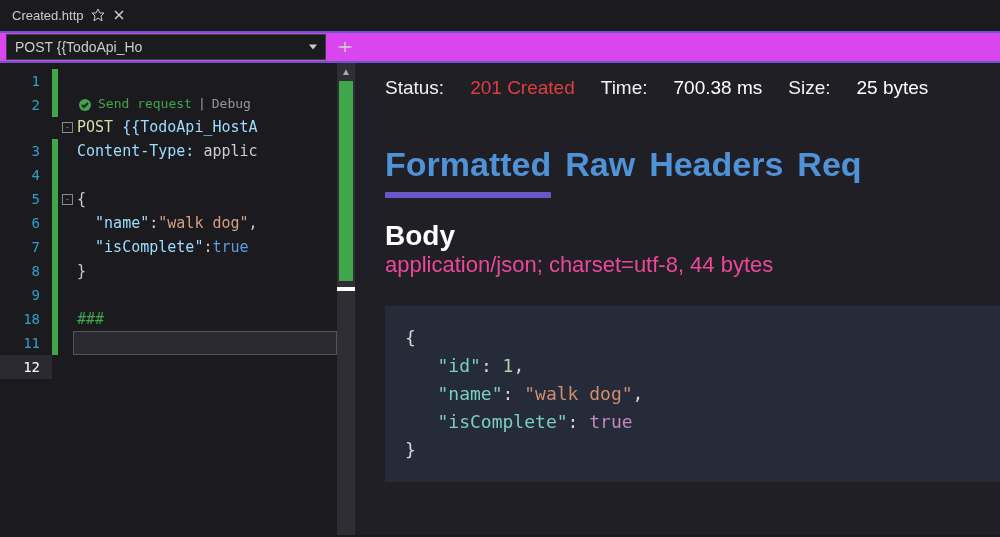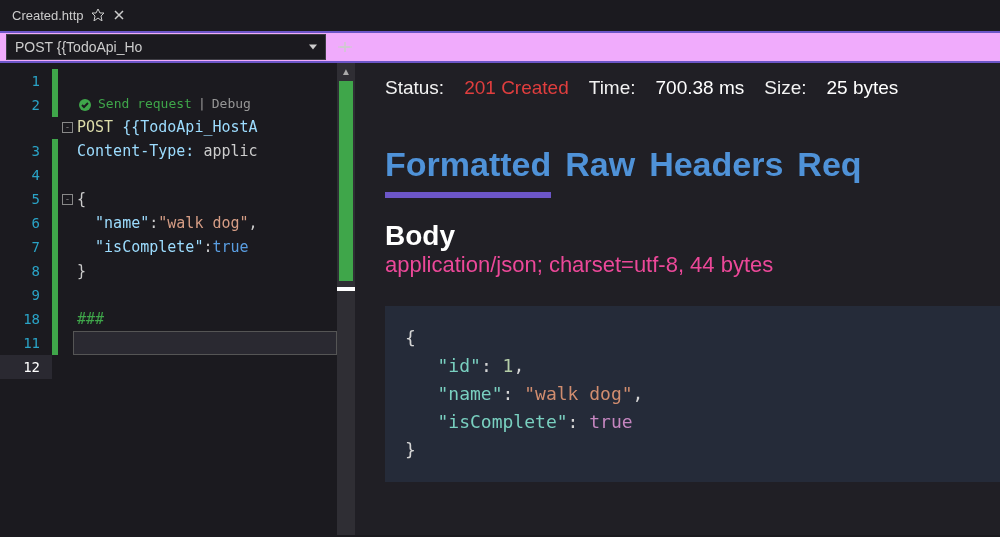--- a/index.html
+++ b/index.html
@@ -33,21 +33,21 @@
   .pin-icon {
     width: 13px; height: 13px;
     display: inline-block;
   }
   .close-icon {
     width: 13px; height: 13px;
     display: inline-block;
   }
   .toolbar {
     height: 30px;
-    background: #f0abfc;
+    background: #d946ef;
     border-bottom: 2px solid #6c56c8;
     display: flex;
     align-items: center;
   }
   .toolbar-left {
     display: flex;
     align-items: center;
     padding-left: 6px;
   }
   .addr-combo {
@@ -182,21 +182,21 @@
     flex: 1;
     background: #201f25;
     padding: 14px 0 0 30px;
     overflow: hidden;
   }
   .status-row {
     font-size: 19px;
     color: #fff;
     display: flex;
     align-items: baseline;
-    gap: 20px;
+    gap: 26px;
   }
   .status-label { color: #f2f2f2; }
   .status-201 { color: #e03e3e; }
   .tabs-row {
     margin-top: 46px;
     display: flex;
     gap: 14px;
   }
   .viewtab {
     font-size: 34px;

